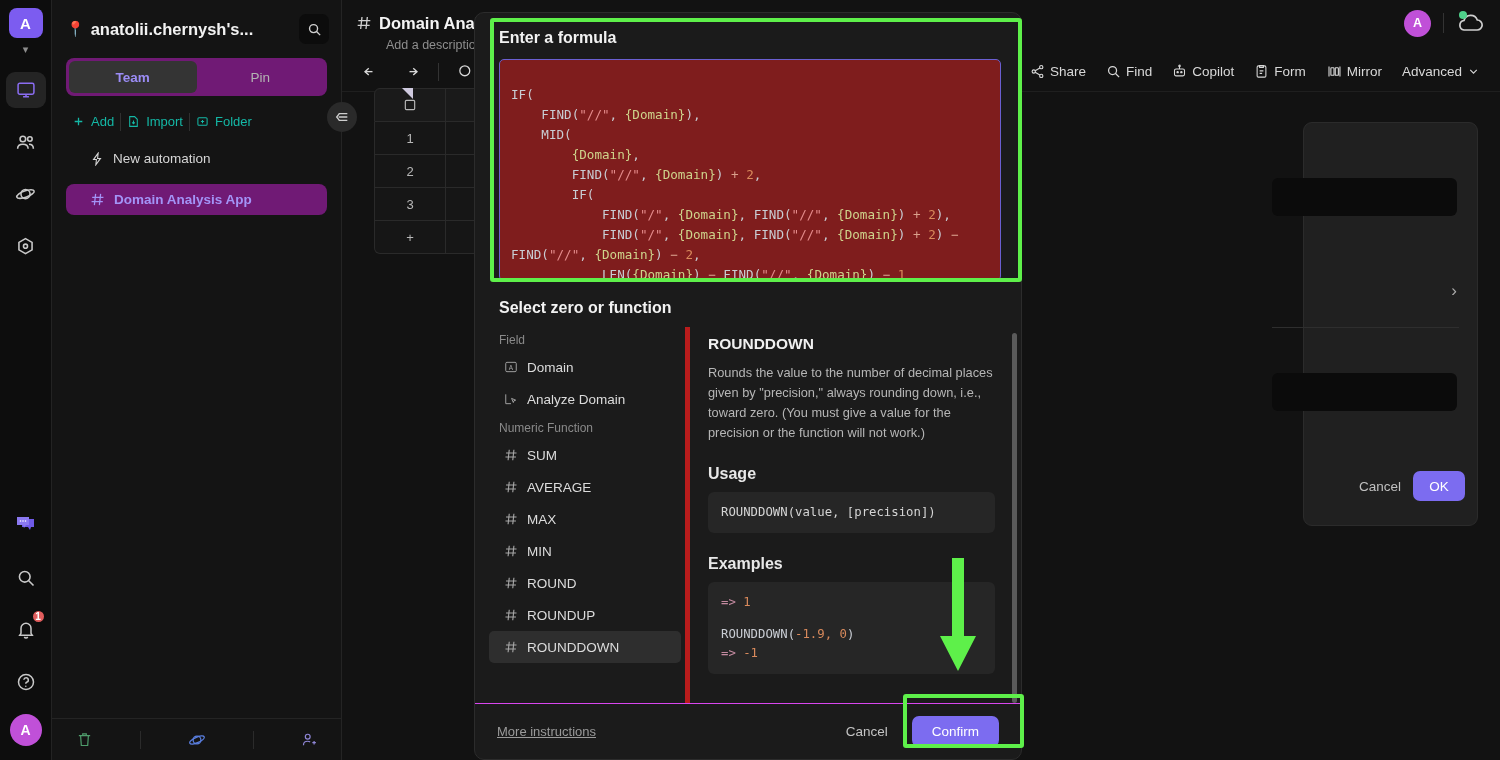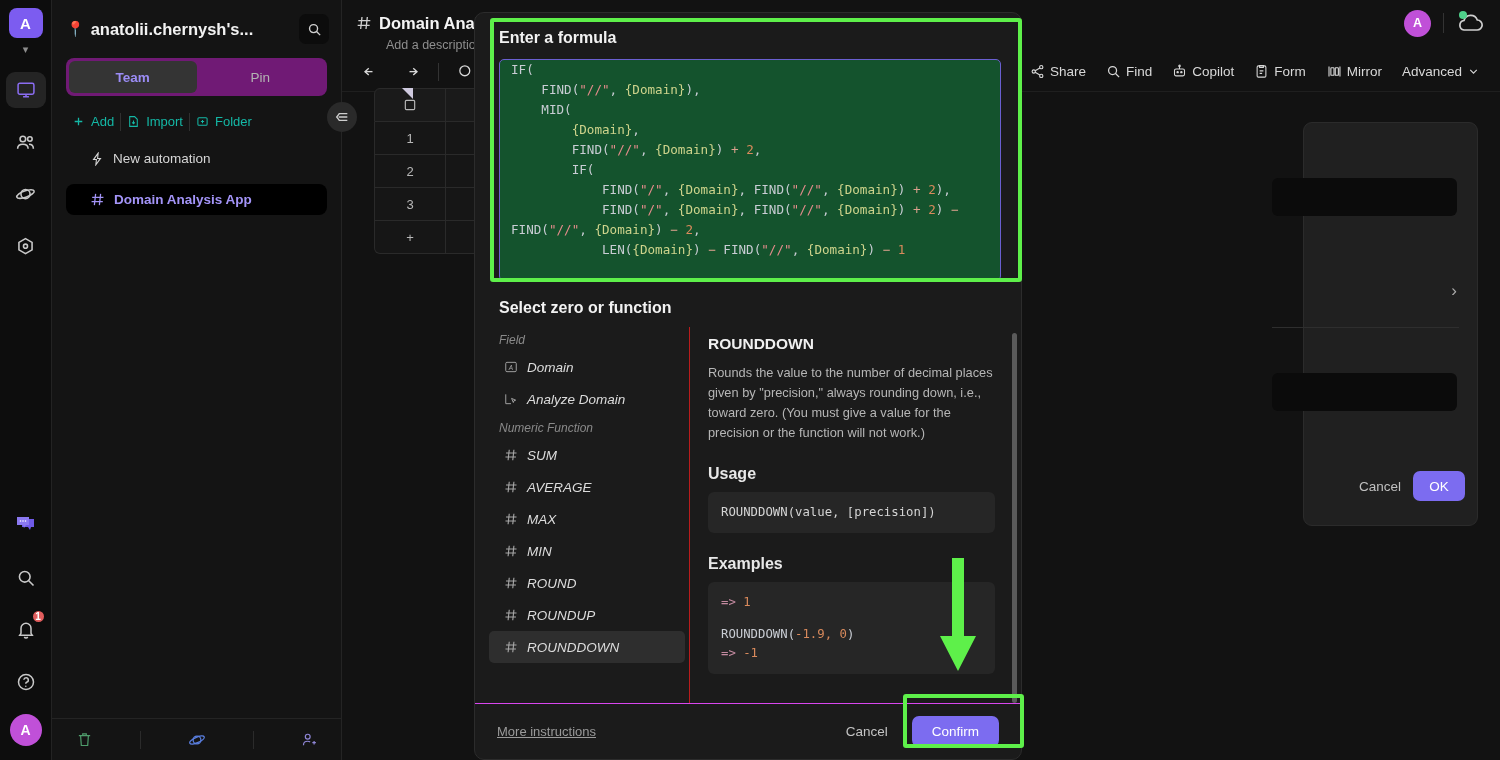--- a/index.html
+++ b/index.html
@@ -74,21 +74,21 @@
     display: flex; align-items: center; justify-content: flex-start;
     margin: 14px 14px 0 14px; font-size: 13px; color: #14b8a6;
   }
   .sb-act { display: flex; align-items: center; gap: 6px; padding: 4px 6px; }
   .sb-div { width: 1px; height: 18px; background: #303030; }
   .sb-row {
     display: flex; align-items: center; gap: 9px;
     margin: 10px 14px 0 14px; padding: 8px 10px; border-radius: 8px;
     font-size: 13.5px; color: #d6d6d6;
   }
-  .sb-row.sel { background: #000000; color: #a394f7; font-weight: 700; }
+  .sb-row.sel { background: #701a75; color: #a394f7; font-weight: 700; }
   .sb-bottom {
     position: absolute; left: 0; bottom: 0; width: 290px; height: 42px;
     border-top: 1px solid #242424;
     display: flex; align-items: center; justify-content: space-around;
   }
   .sb-bsep { width: 1px; height: 18px; background: #2b2b2b; }
 
   
   .main { position: absolute; left: 342px; top: 0; right: 0; bottom: 0; background: #121212; }
   .m-head { height: 46px; display: flex; align-items: center; padding: 0 14px; gap: 8px; }
@@ -164,22 +164,22 @@
 
   
   .modal {
     position: absolute; left: 474px; top: 12px; width: 548px; height: 748px;
     background: #1b1b1b; border-radius: 10px; border: 1px solid #2c2c2c;
     display: flex; flex-direction: column; z-index: 20; overflow: hidden;
   }
   .fml-wrap { position: relative; padding: 16px 20px 12px 24px; }
   .fml-title { font-size: 16px; font-weight: 700; color: #f2f2f2; margin-bottom: 12px; }
   .fml-box {
-    height: 222px; background: #14532d; border: 1px solid #6a5fd0;
-    border-radius: 5px; padding: 0 11px; overflow: hidden;
+    height: 222px; background: #7f1d1d; border: 1px solid #6a5fd0;
+    border-radius: 5px; padding: 25px 11px; overflow: hidden;
     font-family: "DejaVu Sans Mono", monospace; font-size: 12.6px; line-height: 20px;
     white-space: pre-wrap; word-break: break-word; color: #c9cdd4;
   }
   .k-fn { color: #c9cdd4; }
   .k-str { color: #e58c8c; }
   .k-fld { color: #cfd48c; }
   .k-num { color: #d98a5c; }
   .k-op { color: #d9a08c; }
 
   .green-hl {
@@ -189,22 +189,21 @@
   .green-hl2 {
     position: absolute; left: 903px; top: 694px; width: 121px; height: 54px;
     border: 4px solid #5ef04a; border-radius: 3px; z-index: 40; pointer-events: none;
   }
   .green-arrow { position: absolute; left: 938px; top: 558px; z-index: 40; pointer-events: none; }
 
   .sel-title { font-size: 16px; font-weight: 700; color: #f2f2f2; padding: 6px 24px 10px 24px; }
   .sel-body { flex: 1; display: flex; min-height: 0; position: relative; }
   .sel-left {
     width: 215px; padding: 0 0 0 10px; overflow: hidden;
-    border-right: 1px solid #b91c1c;
-    font-style: italic;
+    border-right: 5px solid #b91c1c;
   }
   .grp { font-size: 12px; color: #8a8a8a; padding: 6px 0 4px 14px; }
   .item {
     display: flex; align-items: center; gap: 9px; height: 32px;
     padding: 0 14px; font-size: 13.5px; color: #dcdcdc; border-radius: 5px;
     margin: 0 4px;
   }
   .item.on { background: #2e2e2e; }
   .ic { width: 15px; display: flex; align-items: center; justify-content: center; color: #a8a8a8; }
 

